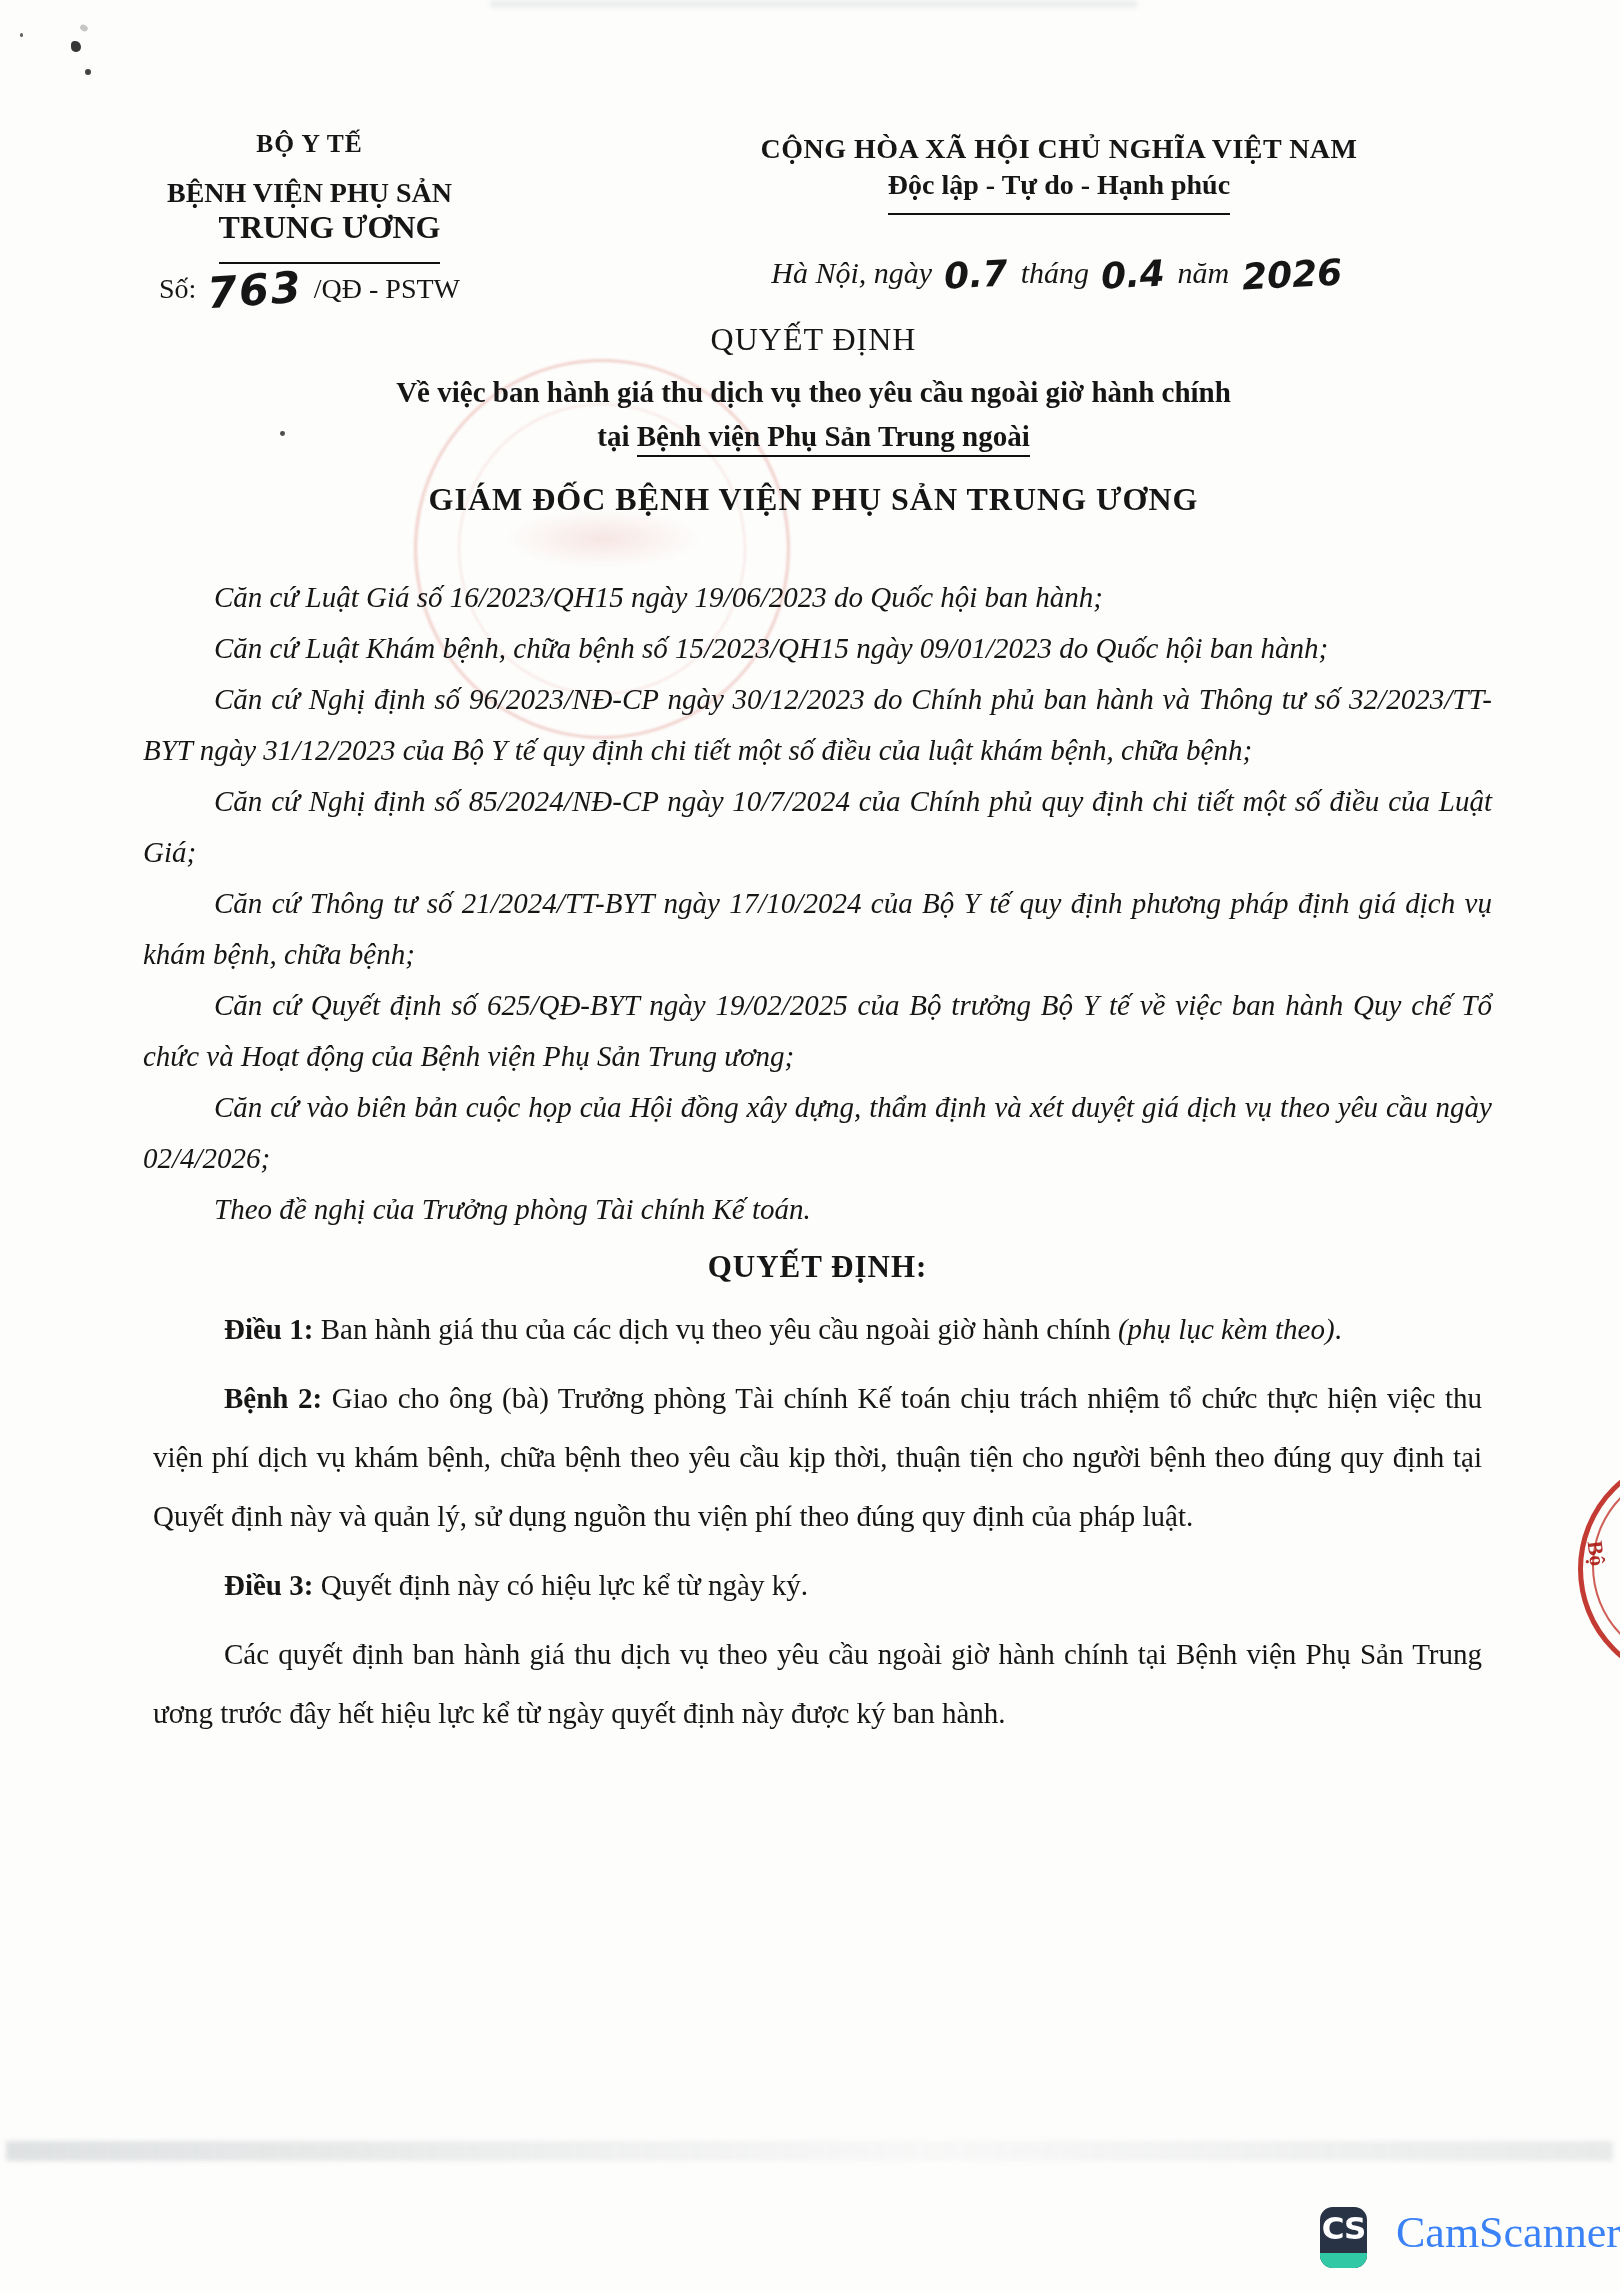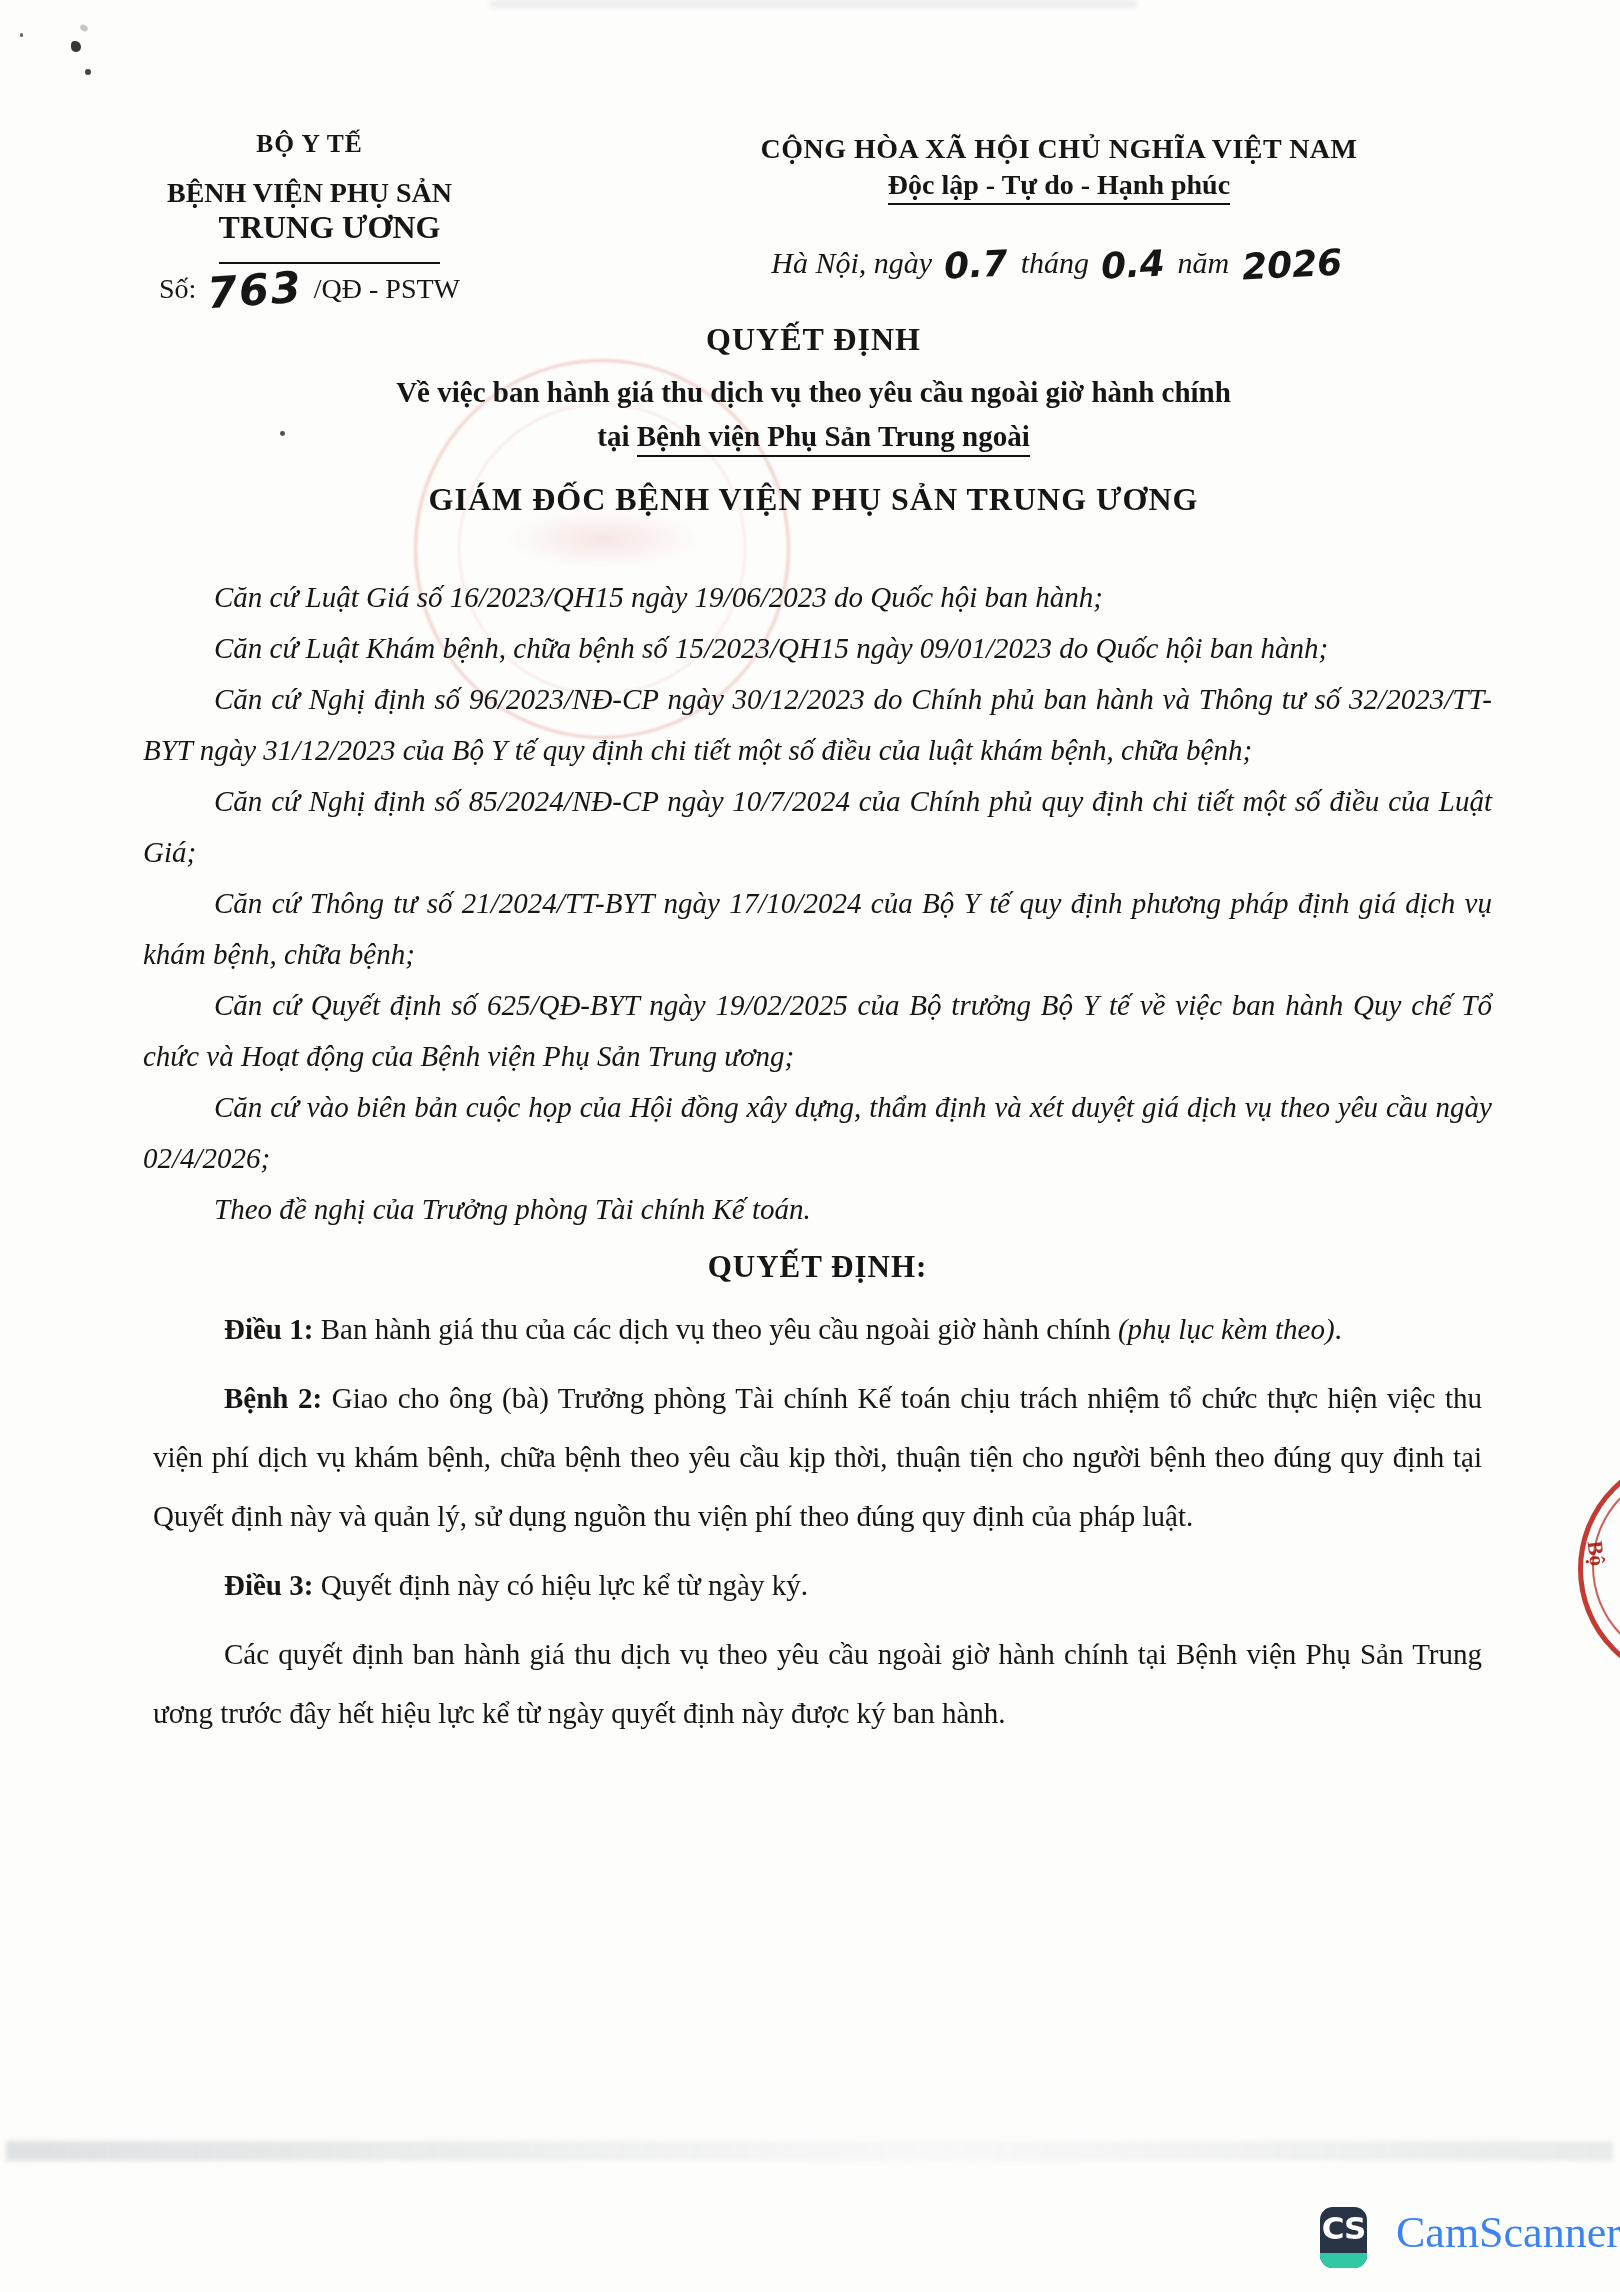--- a/index.html
+++ b/index.html
@@ -10,27 +10,27 @@
   .hdr-left{position:absolute;left:145px;top:129px;width:329px;text-align:center;z-index:2;}
   .hl1{font-size:25.5px;font-weight:bold;letter-spacing:1px;}
   .hl2{font-size:28px;font-weight:bold;margin-top:18px;}
   .hl3{display:inline-block;font-size:32px;font-weight:bold;border-bottom:2.9px solid #111;padding-bottom:16px;margin-left:40px;}
   .so-line{margin-top:4.9px;font-size:28px;white-space:nowrap;}
   .hand{font-family:"DejaVu Sans",sans-serif;font-weight:bold;font-style:italic;display:inline-block;}
   .so-hand{font-size:43px;transform:rotate(-4deg);line-height:1;vertical-align:-6.9px;letter-spacing:2px;margin:0 3.9px;}
 
   .hdr-right{position:absolute;left:704px;top:133px;width:710px;text-align:center;z-index:2;}
   .hr1{font-size:28px;font-weight:bold;letter-spacing:0.5px;white-space:nowrap;}
-  .hr2{display:inline-block;font-size:28px;font-weight:bold;border-bottom:2.9px solid #111;padding-bottom:2px;margin-top:3.9px;}
+  .hr2{display:inline-block;font-size:28px;font-weight:bold;border-bottom:2.9px solid #111;padding-bottom:12px;margin-top:3.9px;}
   .date-line{margin-top:39px;font-size:30px;font-style:italic;white-space:nowrap;}
   .date-hand{font-size:36px;vertical-align:-3.9px;transform:rotate(-3deg);margin:0 4.9px;}
 
   
   .title-block{position:absolute;left:137px;top:321px;width:1353px;text-align:center;z-index:2;}
-  .t1{font-size:32px;font-weight:bold;letter-spacing:1px;}
+  .t1{font-size:32px;font-weight:normal;letter-spacing:1px;}
   .t2{font-size:29px;font-weight:bold;margin-top:17.6px;}
   .t3{font-size:29px;font-weight:bold;margin-top:11.8px;}
   .t3 .u{border-bottom:2.9px solid #111;padding-bottom:2.9px;}
   .issuer{margin-top:27.4px;font-size:32px;font-weight:bold;letter-spacing:1px;}
 
   
   .doc-flow{position:absolute;left:143px;top:572px;width:1349px;z-index:2;}
   .cite{font-style:italic;font-size:29px;line-height:51px;text-align:justify;text-indent:71px;margin:0;}
   .decide{text-align:center;font-size:31px;font-weight:bold;letter-spacing:1px;margin:7.8px 0 9.8px;line-height:47px;text-indent:0;}
   .art{font-size:29px;line-height:59px;text-align:justify;text-indent:71px;margin:10px;}

